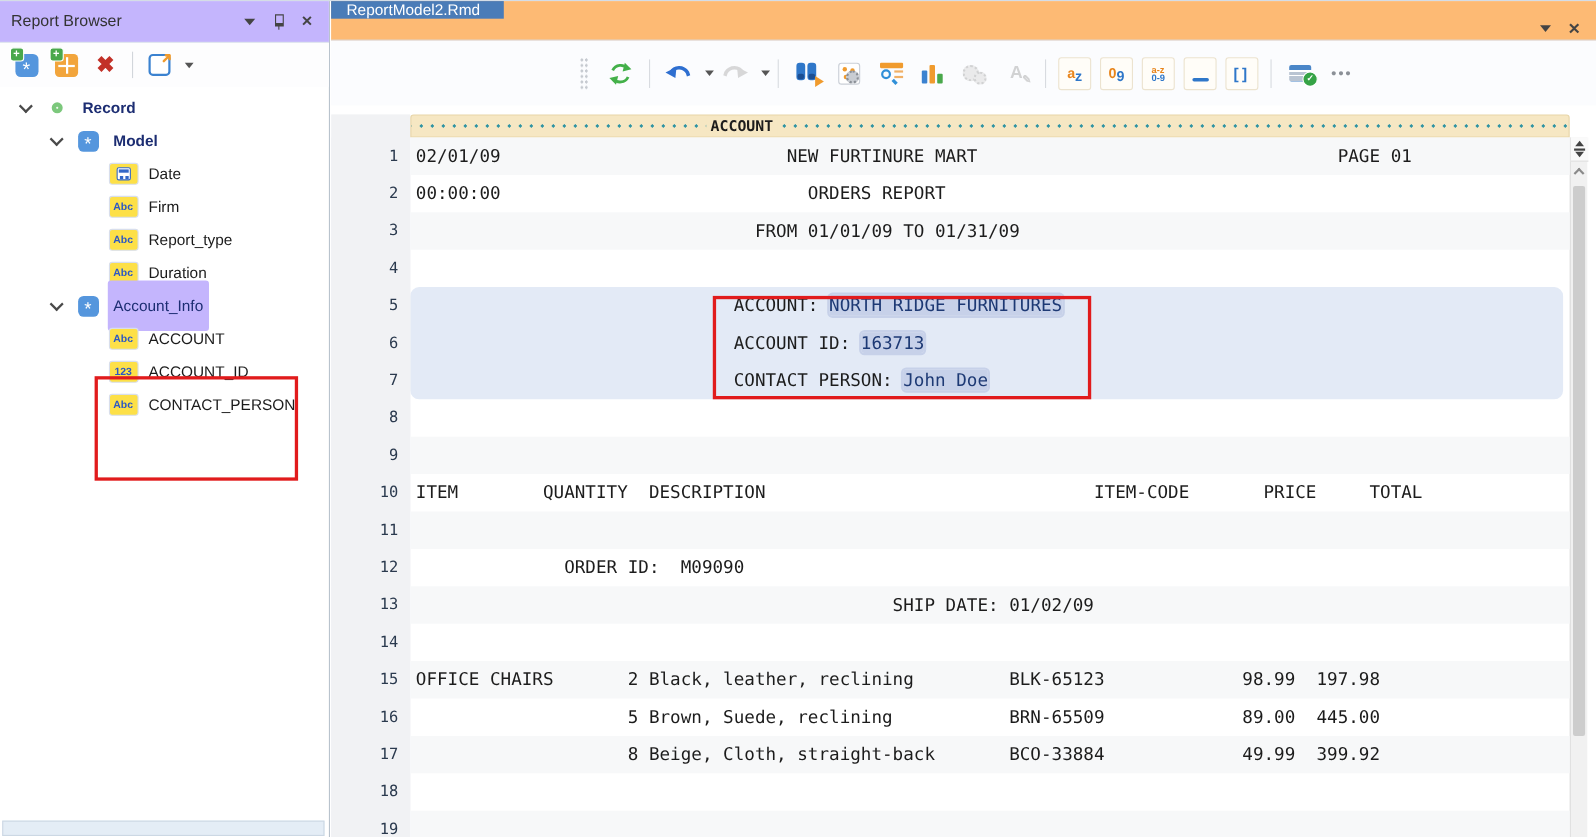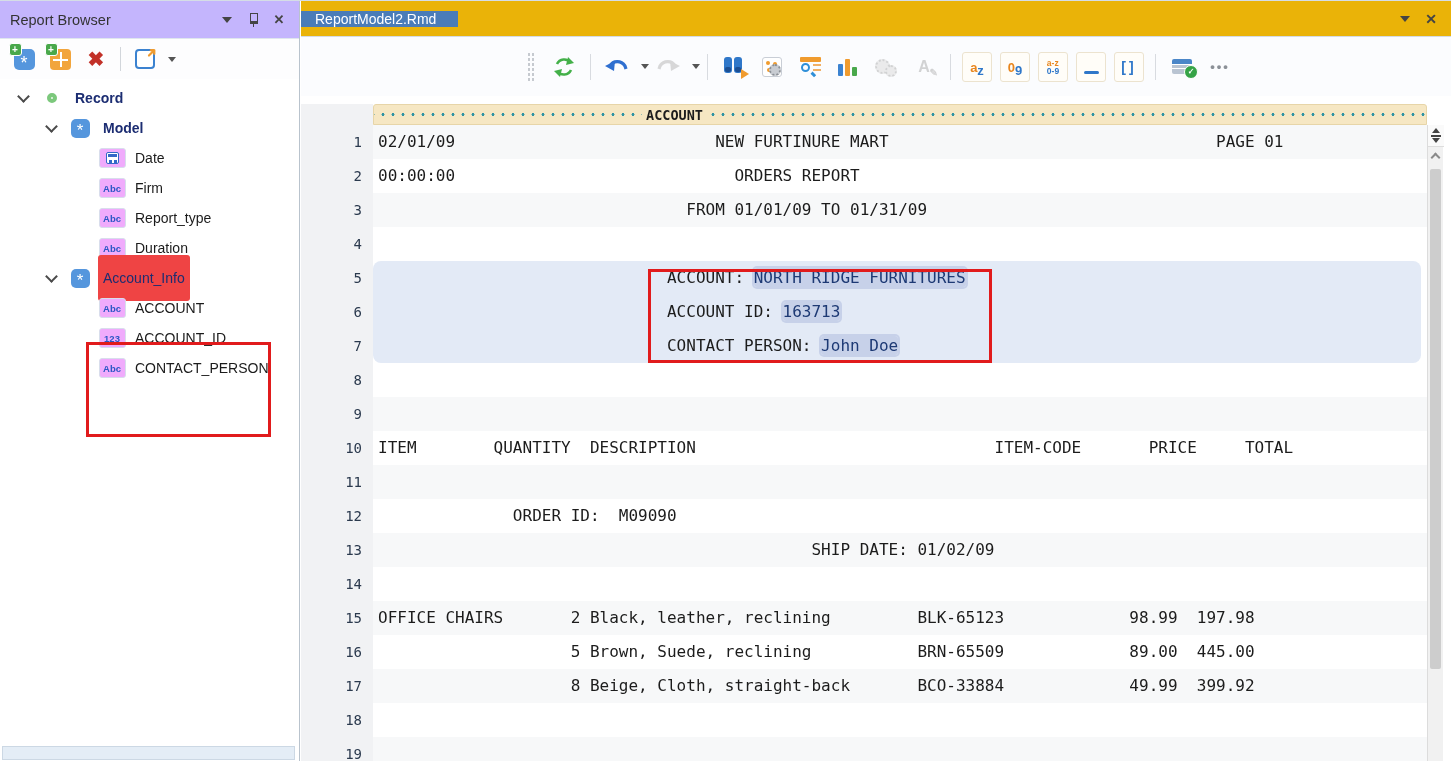--- a/index.html
+++ b/index.html
@@ -30,26 +30,26 @@
   
   .tree { padding-top:4px; font-size:14px; }
   .trow { height:30px; display:flex; align-items:center; cursor:pointer; }
   .trow .chev { width:9px; height:9px; border-right:2px solid #4a4a4a; border-bottom:2px solid #4a4a4a;
                 transform:rotate(45deg); margin-top:-4px; }
   .chevslot { width:26px; display:flex; justify-content:center; }
   .iconslot { width:32px; display:flex; justify-content:center; }
   .tlabel { margin-left:7px; color:#1b1b1b; white-space:nowrap; }
   .tlabel.bold { font-weight:bold; color:#1c2d72; }
   .tlabel.navy { color:#1c2d72; }
-  .tlabel.sel { background:#ef4444; border-radius:3px; padding:15px 5px; margin-left:2px; }
+  .tlabel.sel { background:#c4b5fd; border-radius:3px; padding:15px 5px; margin-left:2px; }
   .rec-ico { width:10px; height:10px; background:#eef8ee; border:4px solid #7cc87c; border-radius:5px; }
   .node-ico { width:19px; height:19px; background:#5596dd; border-radius:5px; color:#fff;
               display:flex; align-items:center; justify-content:center; }
   .node-ico i { font-style:normal; font-size:17px; line-height:10px; margin-top:6px; }
-  .badge { width:27px; height:20px; background:#f0abfc; border:1px solid #d8deec; border-radius:3px;
+  .badge { width:27px; height:20px; background:#fde047; border:1px solid #d8deec; border-radius:3px;
            display:flex; align-items:center; justify-content:center;
            color:#2b57c5; font-weight:bold; font-size:9.5px; }
   .cal { width:13px; height:12px; border:1.5px solid #3468c8; border-radius:2px; position:relative; background:#fff; }
   .cal::before { content:""; position:absolute; left:1px; right:1px; top:1px; height:3px; background:#3468c8; }
   .cal::after { content:""; position:absolute; left:2px; top:6.5px; width:3px; height:3px; background:#3468c8;
                 box-shadow:5px 0 0 #3468c8; }
 
   
   .ltbtn { width:30px; height:30px; display:flex; align-items:center; justify-content:center;
            margin:0 3px; cursor:pointer; position:relative; }
@@ -67,21 +67,21 @@
               linear-gradient(#fff,#fff) 7px 0/2px 15px no-repeat; }
   .delx { color:#c23128; font-size:20px; font-weight:bold; line-height:20px; }
   .exp { width:20px; height:20px; border:2px solid #3b82d0; border-radius:4px; background:#fff; position:relative; }
   .exp::after { content:"\279C"; position:absolute; right:-4px; top:-6px; color:#f09b2e; font-size:13px;
                 font-weight:bold; transform:rotate(-45deg); }
   .caret { width:0; height:0; border-left:4px solid transparent; border-right:4px solid transparent;
            border-top:5px solid #555; margin-left:5px; }
 
   
   .main { position:absolute; left:301px; top:0; right:0; height:761px; background:#fff; }
-  .tabbar { height:36px; background:#eab308; border-bottom:1px solid #d4dbe4; display:flex; align-items:center; }
+  .tabbar { height:36px; background:#fdba74; border-bottom:1px solid #d4dbe4; display:flex; align-items:flex-start;flex-direction:column; }
   .tab-active { background:#4a7cb8; color:#fff; font-size:14px; display:flex; align-items:center;
                 padding:0 22px 0 14px; cursor:pointer; }
   .tabbar-right { margin-left:auto; display:flex; align-items:center; padding-right:10px; }
   .doc-toolbar { height:59px; background:#fbfcfe; display:flex; align-items:center; padding-left:226px; }
   .tbtn { width:30px; height:30px; display:flex; align-items:center; justify-content:center;
           margin:0 4px; border-radius:3px; cursor:pointer; position:relative; }
   .tbtn.boxed { border:1px solid #ece3cf; background:#fffdf8; }
   .tbtn.disabled { opacity:.45; filter:grayscale(1); }
   .t-sep { width:1px; height:26px; background:#d8dbe0; margin:0 7px; }
   .grip { width:8px; height:30px; margin-right:10px;

